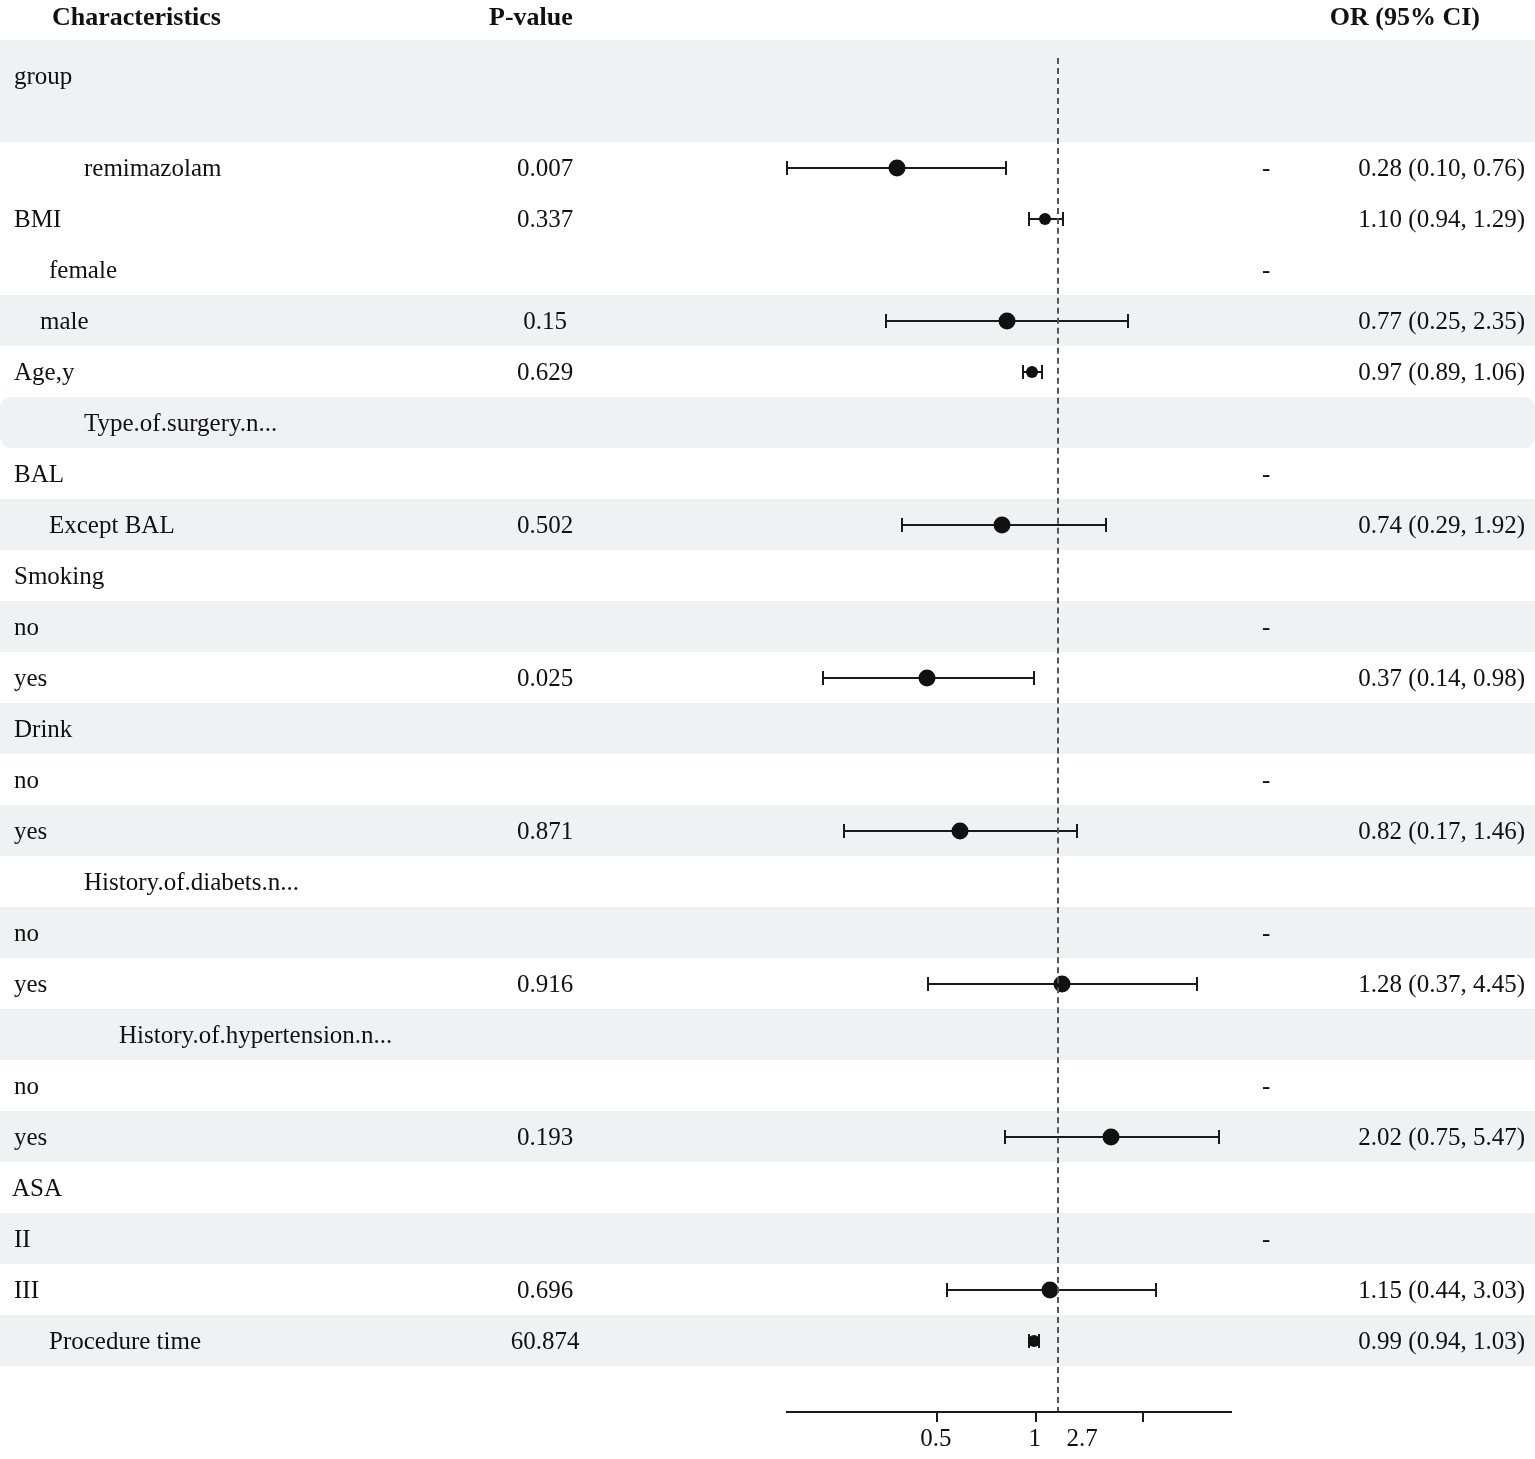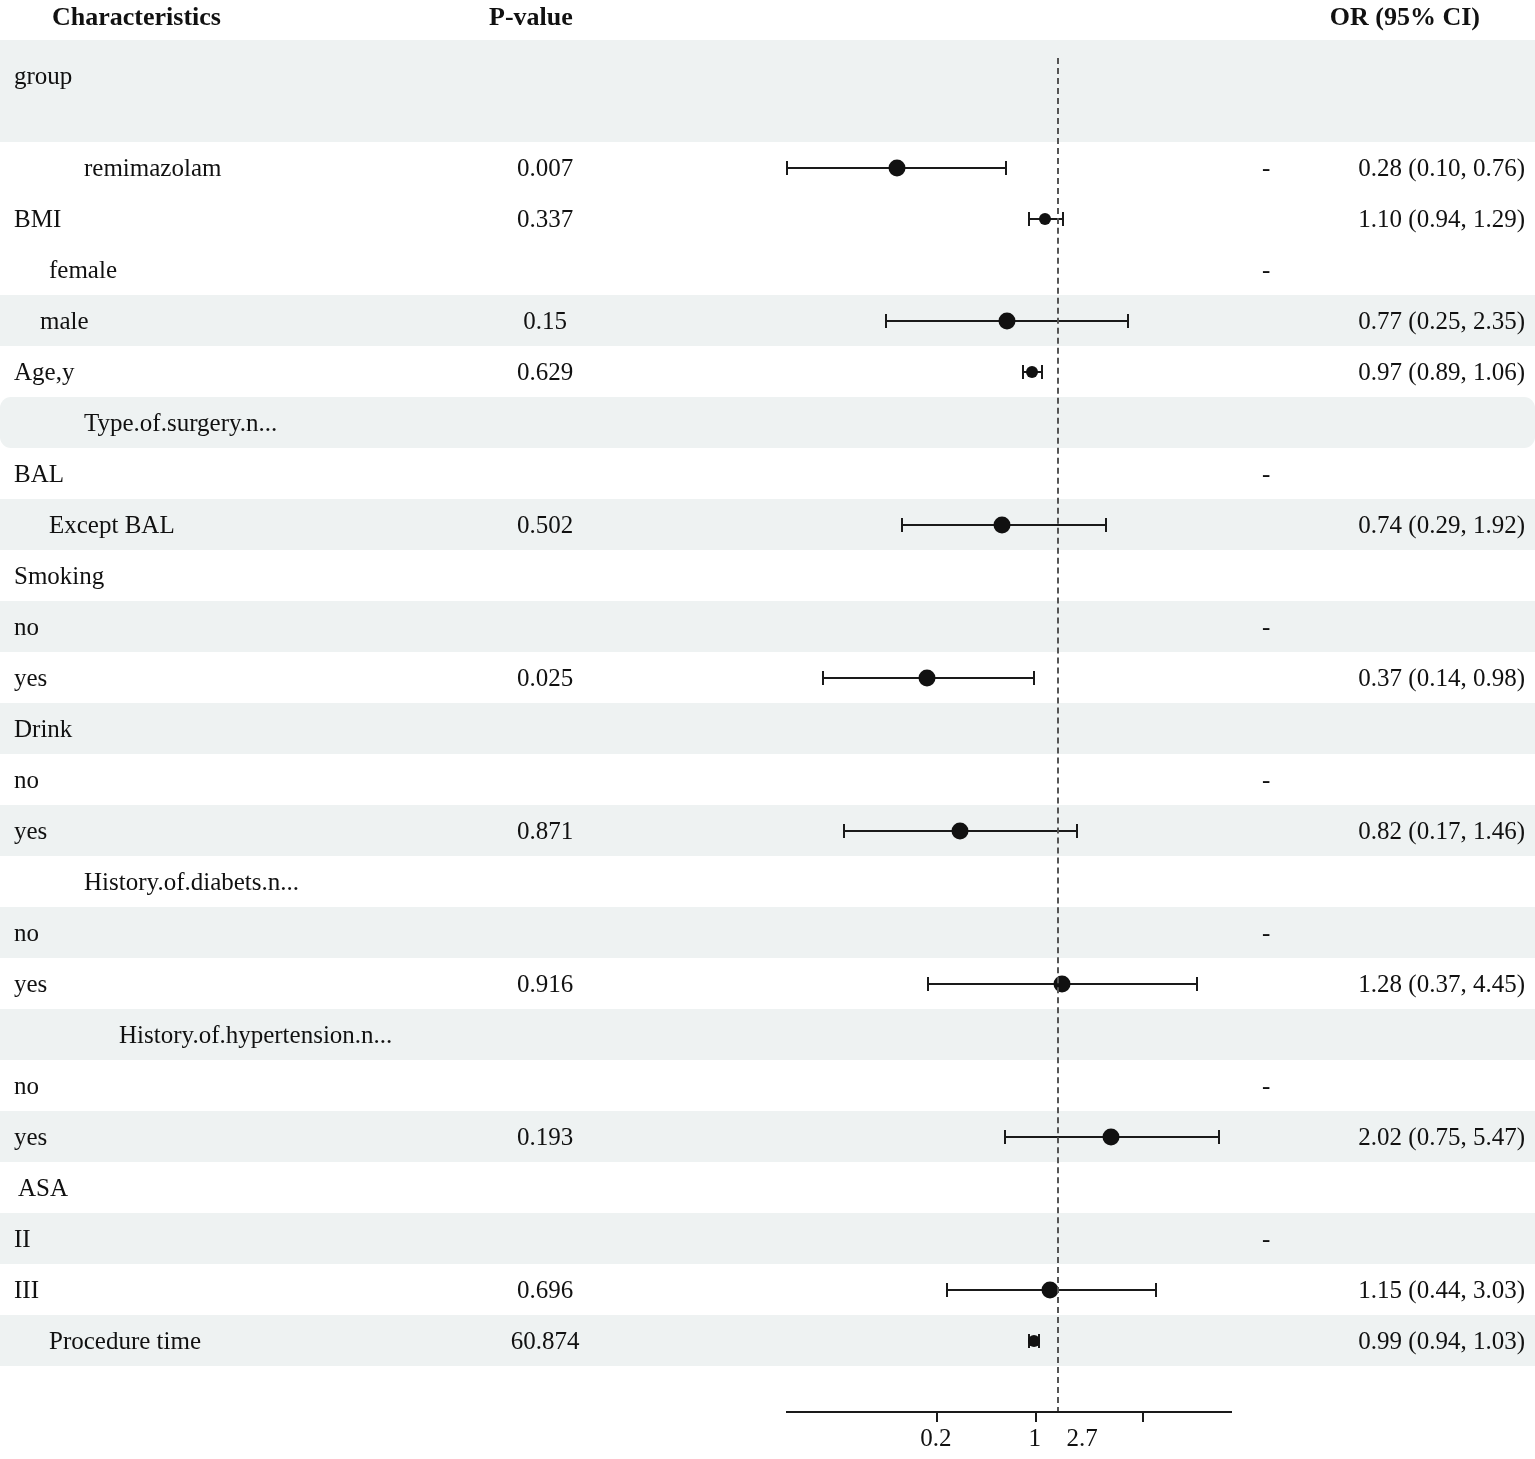--- a/index.html
+++ b/index.html
@@ -239,21 +239,21 @@
       <div class="row shade" style="height: 51px;">
         <div class="label" style="left: 14px;">yes</div>
         <div class="pval">0.193</div>
         <div class="orci">2.02 (0.75, 5.47)</div>
         <div class="ci-line" style="left: 1003.74px; width: 214.721px;"></div>
         <div class="ci-cap" style="left: 1003.74px;"></div>
         <div class="ci-cap" style="left: 1218.46px;"></div>
         <div class="point" style="left: 1110.81px;"></div>
       </div>
       <div class="row" style="height: 51px;">
-        <div class="label" style="left: 18px;">ASA</div>
+        <div class="label" style="left: 12px;">ASA</div>
       </div>
       <div class="row shade" style="height: 51px;">
         <div class="label" style="left: 14px;">II</div>
         <div class="dash-ref">-</div>
       </div>
       <div class="row" style="height: 51px;">
         <div class="label" style="left: 14px;">III</div>
         <div class="pval">0.696</div>
         <div class="orci">1.15 (0.44, 3.03)</div>
         <div class="ci-line" style="left: 946.11px; width: 208.517px;"></div>
@@ -273,16 +273,16 @@
     </div>
 
   <div class="vline"></div>
 
   <div class="axis" id="axis">
       <div class="axis-tick" style="left: 149.81px;"></div>
       <div class="axis-tick" style="left: 248.83px;"></div>
       <div class="axis-tick" style="left: 356.166px;"></div>
     </div>
 
-<div class="axis-lbl" style="left: 935.81px;">0.2</div>
+<div class="axis-lbl" style="left: 935.81px;">0.5</div>
     <div class="axis-lbl" style="left: 1034.83px;">1</div>
     <div class="axis-lbl" style="left: 1082px;">2.7</div>
   </div>
 
 </body></html>

